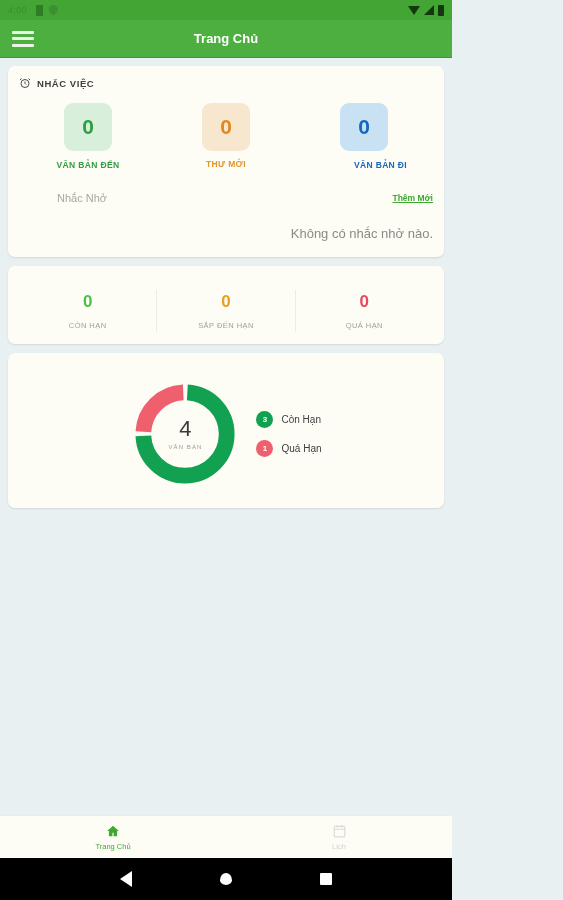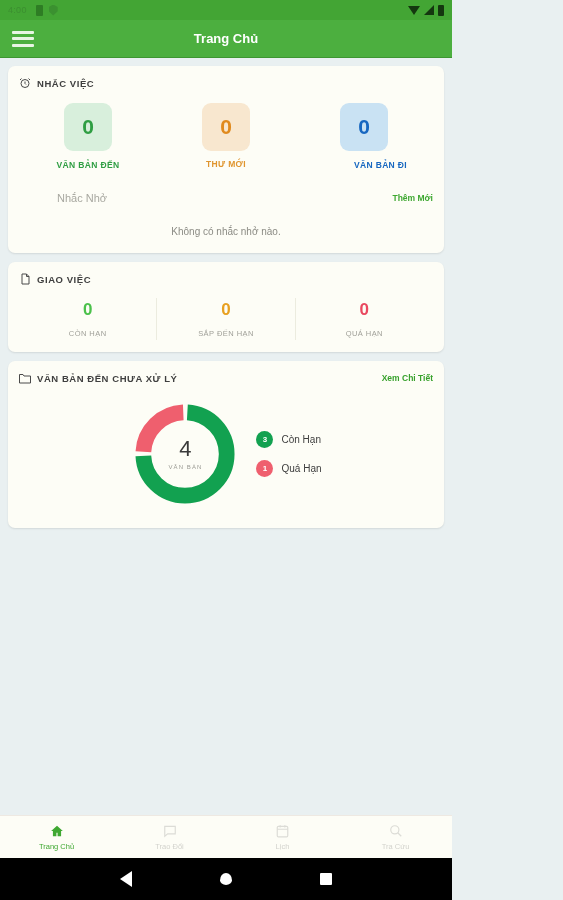--- a/index.html
+++ b/index.html
@@ -63,22 +63,22 @@
   .tile {
     width:48px; height:48px; border-radius:9px;
     display:flex; align-items:center; justify-content:center;
     font-size:21px; font-weight:bold;
   }
   .tile-label { margin-top:9px; font-size:8.5px; font-weight:bold; letter-spacing:.35px;text-align:right; }
 
   
   .remind-row { display:flex; align-items:center; margin-top:22px; }
   .remind-label { font-size:11px; color:#a8a8a0;padding-left:38px; }
-  .remind-add { margin-left:auto; font-size:8.5px; color:#3fa832; font-weight:bold; }
-  .remind-empty { text-align:center; font-size:10px; color:#8b8b84; margin-top:22px; margin-bottom:4px; }
+  .remind-add { margin-left:auto; font-size:8.5px; color:#3fa832; font-weight:bold;text-decoration:underline; }
+  .remind-empty { text-align:right; font-size:13px; color:#8b8b84; margin-top:22px; margin-bottom:4px; }
 
   
   .cols { display:flex; margin-top:13px; }
   .col { flex:1; display:flex; flex-direction:column; align-items:center; padding:2px 0 2px 0; }
   .col + .col { border-left:1px solid #ececdf; }
   .col-num { font-size:17px; font-weight:bold; }
   .col-label { margin-top:9px; font-size:7.5px; color:#a0a099; letter-spacing:.45px; }
 
   
   .donut-area { display:flex; align-items:center; justify-content:center; margin-top:8px; height:124px; }
@@ -172,55 +172,37 @@
       </div>
 
       <div class="remind-row">
         <span class="remind-label">Nhắc Nhở</span>
         <span class="remind-add">Thêm Mới</span>
       </div>
       <div class="remind-empty">Không có nhắc nhở nào.</div>
     </div>
 
     <div class="card">
-      <div class="card-head">
-        <span class="card-head-icon">
-          <svg width="11" height="12" viewBox="0 0 20 24" fill="none" stroke="#4a4a4a" stroke-width="2">
-            <path d="M3 2h9l5 5v15H3z"></path>
-              <path d="M12 2v5h5"></path>
-          </svg>
-        </span>
-        <span class="card-title">GIAO VIỆC</span>
-      </div>
       <div class="cols">
         <div class="col">
           <div class="col-num" style="color:#4bc14b;">0</div>
           <div class="col-label">CÒN HẠN</div>
         </div>
         <div class="col">
           <div class="col-num" style="color:#e8a020;">0</div>
           <div class="col-label">SẮP ĐẾN HẠN</div>
         </div>
         <div class="col">
           <div class="col-num" style="color:#e9485f;">0</div>
           <div class="col-label">QUÁ HẠN</div>
         </div>
       </div>
     </div>
 
     <div class="card">
-      <div class="card-head">
-        <span class="card-head-icon">
-          <svg width="12" height="11" viewBox="0 0 24 22" fill="#4a4a4a">
-            <path d="M1 3h7l2 3h13v14H1z" fill="none" stroke="#4a4a4a" stroke-width="2"></path>
-          </svg>
-        </span>
-        <span class="card-title">VĂN BẢN ĐẾN CHƯA XỬ LÝ</span>
-        <span class="card-link">Xem Chi Tiết</span>
-      </div>
 
       <div class="donut-area">
         <div class="donut-holder">
           <svg width="110" height="110" viewBox="0 0 42 42">
             <circle cx="21" cy="21" r="15.9155" fill="none" stroke="#fdfdf6" stroke-width="6"></circle>
             <circle id="seg-a" cx="21" cy="21" r="15.9155" fill="none" stroke="#12a150" stroke-width="6" stroke-dasharray="73.4 26.599999999999994" stroke-dashoffset="24.200"></circle>
             <circle id="seg-b" cx="21" cy="21" r="15.9155" fill="none" stroke="#ef5f6e" stroke-width="6" stroke-dasharray="23.4 76.6" stroke-dashoffset="-50.800"></circle>
           </svg>
           <div class="donut-center">
             <div class="donut-total">4</div>
@@ -247,43 +229,26 @@
     <div class="nav-item active">
       <span class="nav-icon">
         <svg width="14" height="14" viewBox="0 0 24 24" fill="#3fa832">
             <path d="M12 3 2 12h3v9h6v-6h2v6h6v-9h3z"></path>
           </svg>
       </span>
       <span class="nav-label">Trang Chủ</span>
     </div>
     <div class="nav-item">
       <span class="nav-icon">
-        <svg width="14" height="14" viewBox="0 0 24 24" fill="none" stroke="#dcdcd6" stroke-width="2">
-            <path d="M3 4h18v13H8l-5 4z"></path>
-          </svg>
-      </span>
-      <span class="nav-label">Trao Đổi</span>
-    </div>
-    <div class="nav-item">
-      <span class="nav-icon">
         <svg width="13" height="14" viewBox="0 0 22 24" fill="none" stroke="#dcdcd6" stroke-width="2">
             <rect x="2" y="4" width="18" height="18" rx="2"></rect>
             <path d="M2 9h18M7 2v4M15 2v4"></path>
           </svg>
       </span>
       <span class="nav-label">Lịch</span>
-    </div>
-    <div class="nav-item">
-      <span class="nav-icon">
-        <svg width="14" height="14" viewBox="0 0 24 24" fill="none" stroke="#dcdcd6" stroke-width="2">
-            <circle cx="10" cy="10" r="7"></circle>
-            <path d="M15 15l6 6"></path>
-          </svg>
-      </span>
-      <span class="nav-label">Tra Cứu</span>
     </div>
   </div>
 
   <div class="sysnav">
     <span class="sys-back"></span>
     <span class="sys-home"></span>
     <span class="sys-recent"></span>
   </div>
 
 </div>

